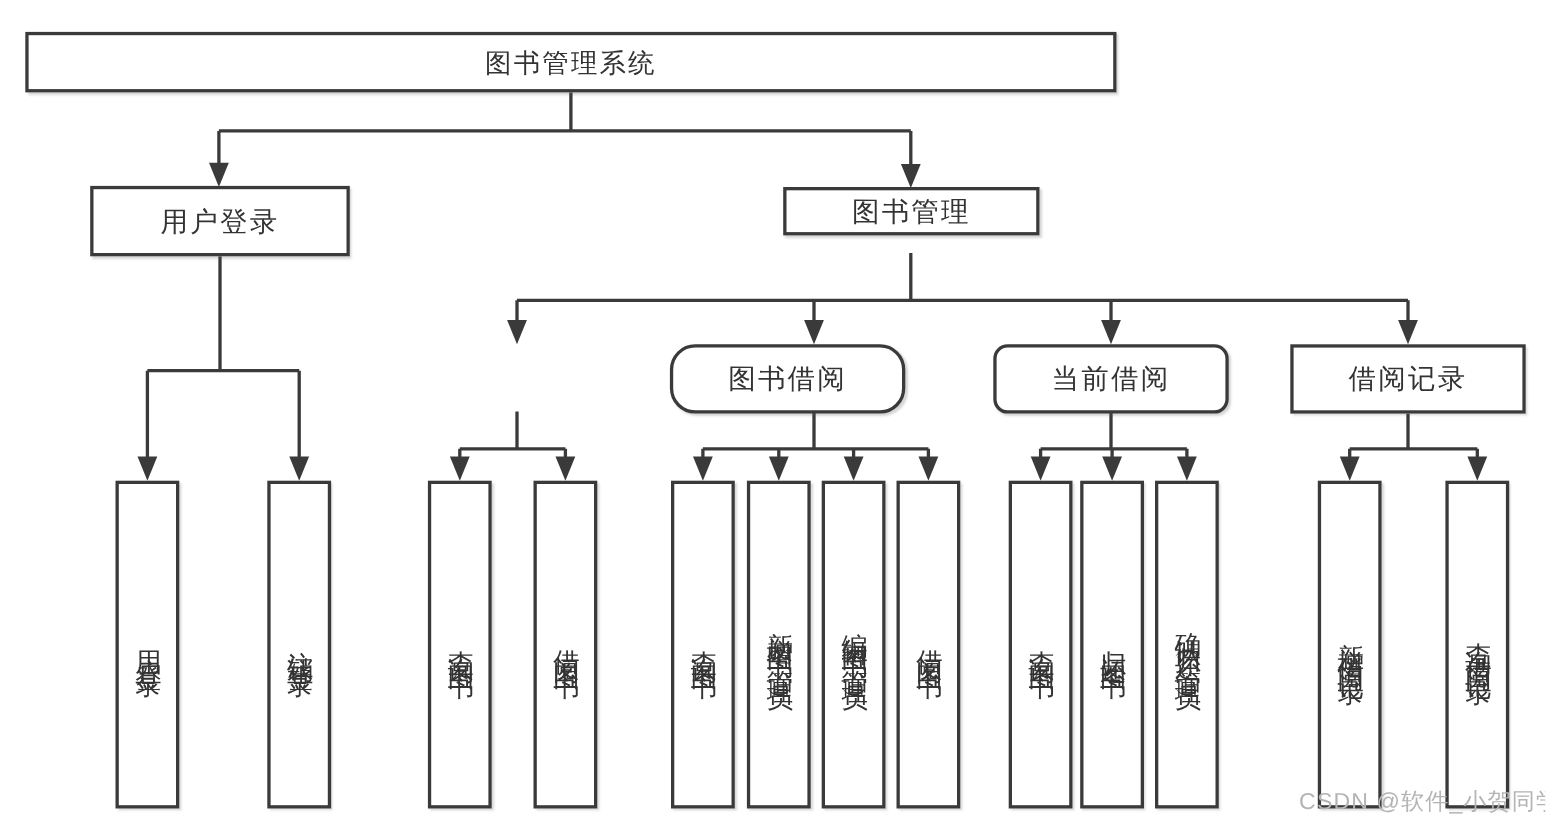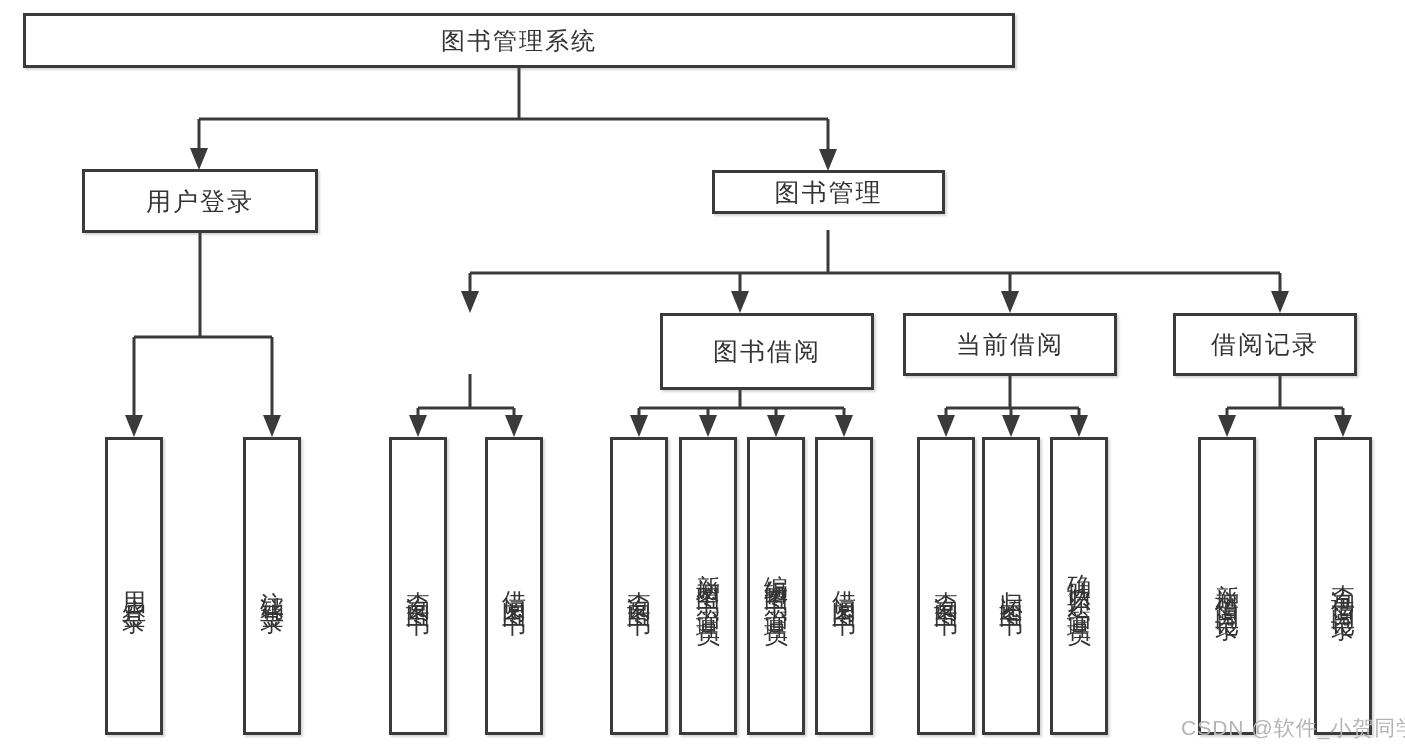--- a/index.html
+++ b/index.html
@@ -100,28 +100,28 @@
     <path d="M1010,374 V408 M946,408 H1079 M946,408 V417 M1011,408 V417 M1079,408 V417"></path>
     <polygon points="937,415 955,415 946,437"></polygon>
     <polygon points="1002,415 1020,415 1011,437"></polygon>
     <polygon points="1070,415 1088,415 1079,437"></polygon>
 
     <path d="M1280,374 V408 M1227,408 H1343 M1227,408 V417 M1343,408 V417"></path>
     <polygon points="1218,415 1236,415 1227,437"></polygon>
     <polygon points="1334,415 1352,415 1343,437"></polygon>
   </svg>
 
-  <div class="hbox root" style="left:23px;top:13px;width:992px;height:55px;">图书管理系统</div>
+  <div class="hbox root" style="left:23px;top:29px;width:992px;height:55px;">图书管理系统</div>
 
   <div class="hbox" style="left:82px;top:169px;width:236px;height:64px;">用户登录</div>
   <div class="hbox" style="left:712px;top:170px;width:233px;height:44px;">图书管理</div>
 
-  <div class="hbox" style="left:660px;top:313px;width:214px;height:77px;">图书借阅</div>
-  <div class="hbox" style="left:903px;top:313px;width:214px;height:63px;">当前借阅</div>
-  <div class="hbox" style="left:1173px;top:313px;width:184px;height:63px;">借阅记录</div>
+  <div class="hbox" style="left:609px;top:313px;width:214px;height:63px;border-radius:23px;">图书借阅</div>
+  <div class="hbox" style="left:903px;top:313px;width:214px;height:63px;border-radius:13px;">当前借阅</div>
+  <div class="hbox" style="left:1173px;top:313px;width:214px;height:63px;">借阅记录</div>
 
   <div class="vbox" style="left:105px;">
     <span>用户登录</span>
   </div>
   <div class="vbox" style="left:243px;">
     <span>注销登录</span>
   </div>
 
   <div class="vbox" style="left:389px;">
     <span>查询图书</span>

